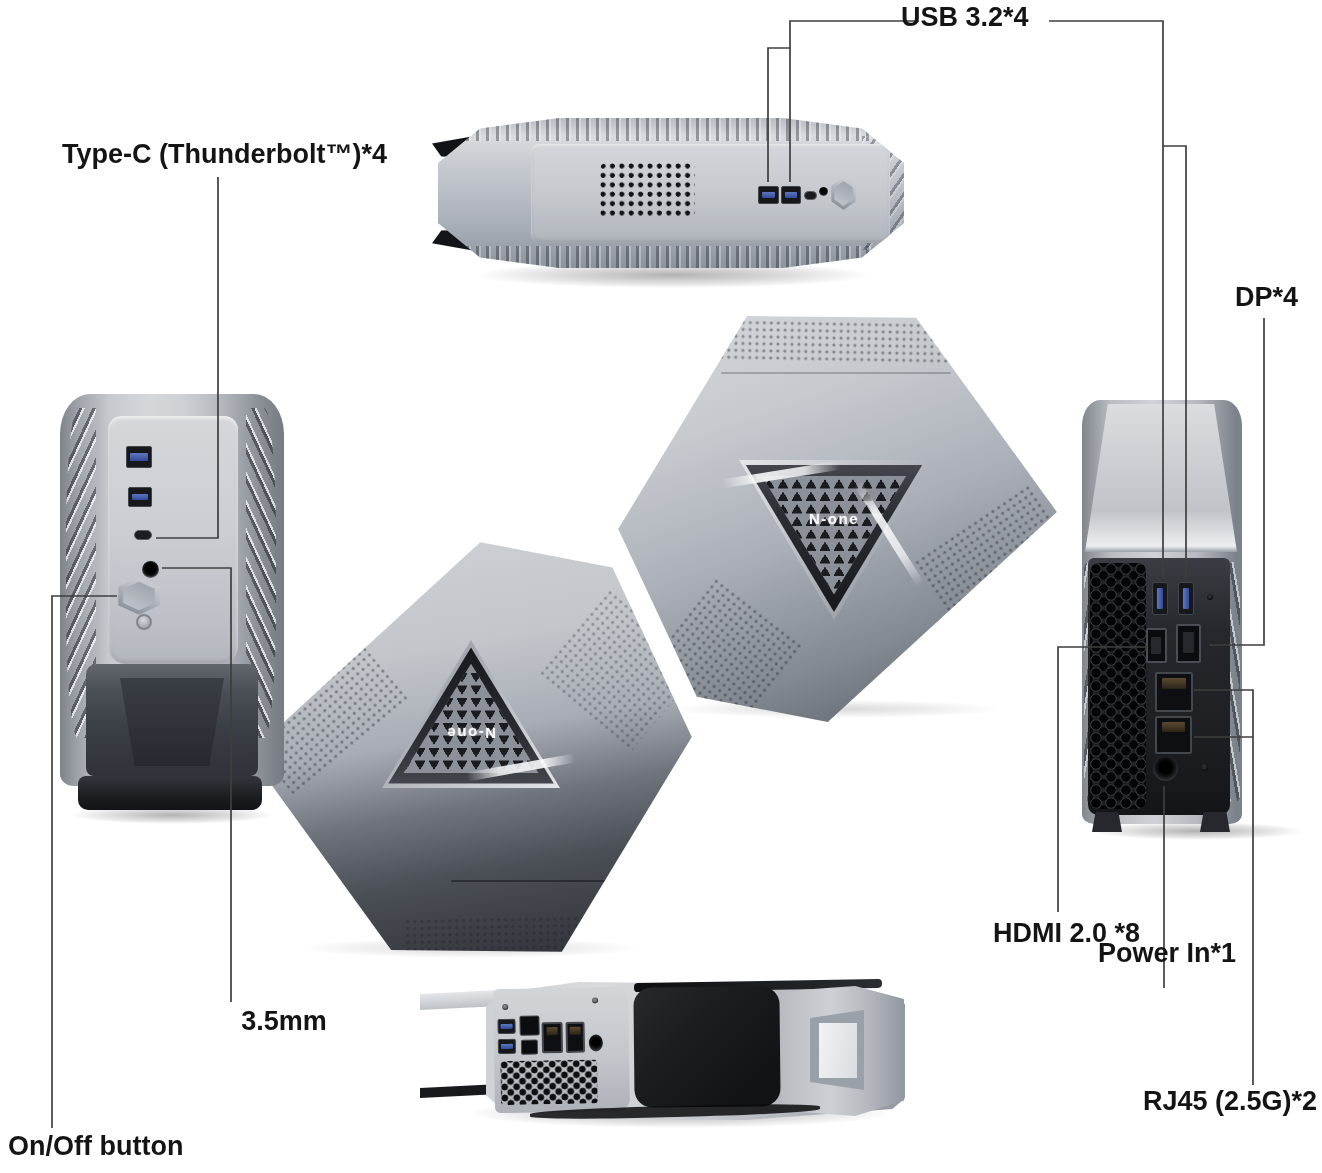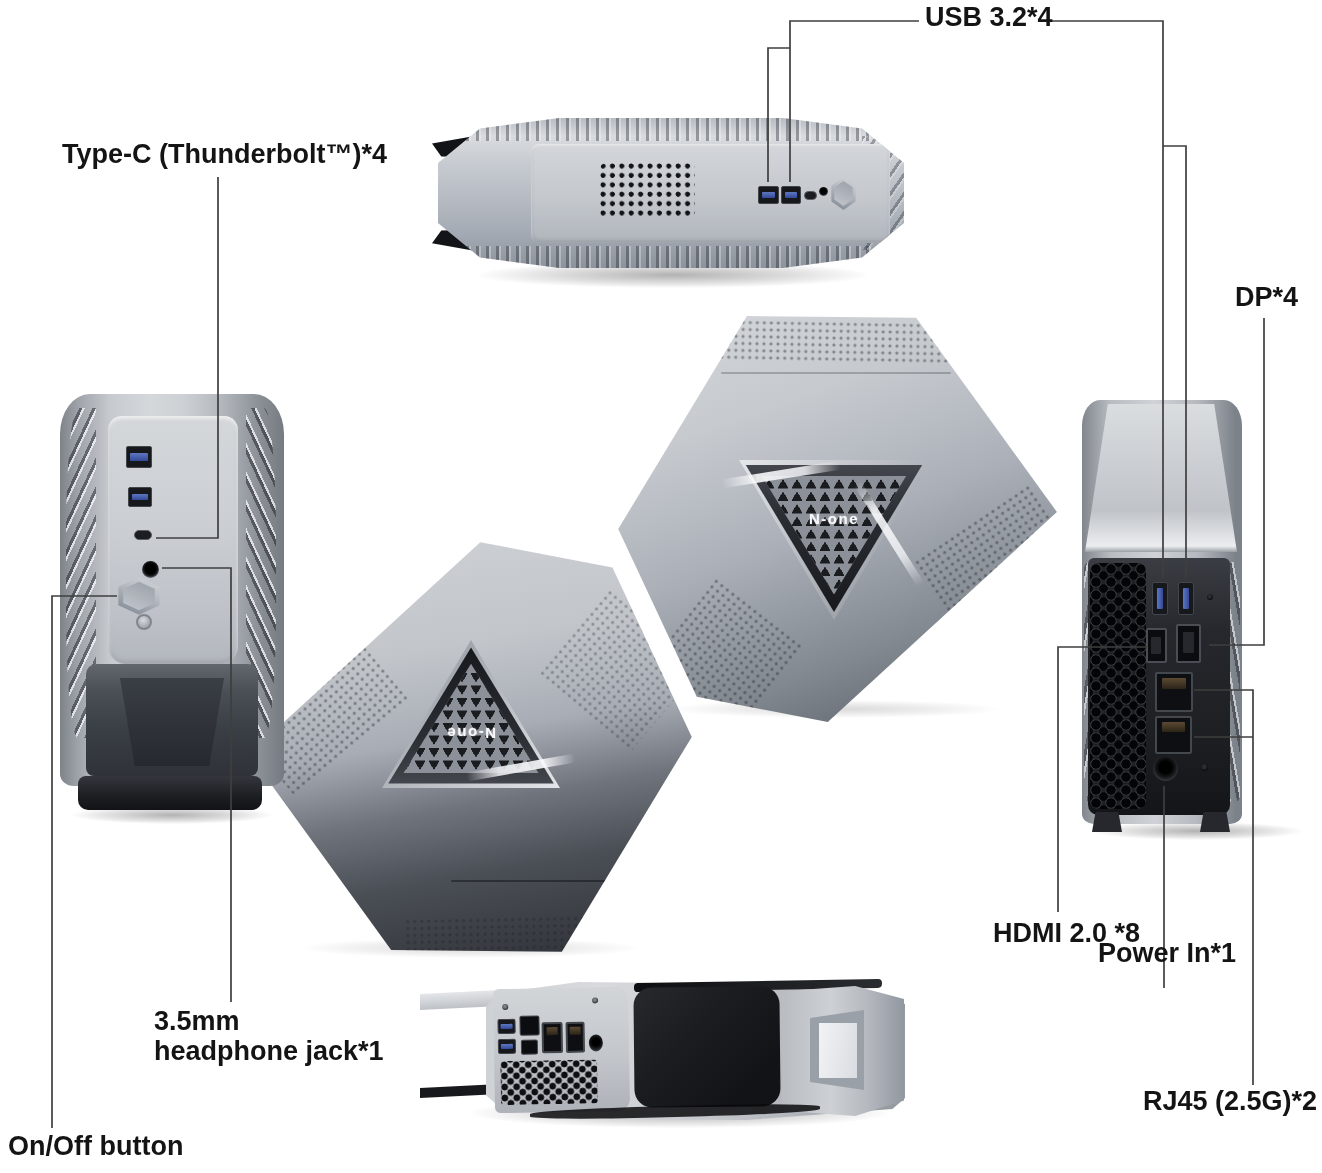--- a/index.html
+++ b/index.html
@@ -243,25 +243,24 @@
     <polyline points="218,177 218,538 156,538"></polyline>
     <polyline points="162,568 231,568 231,1002"></polyline>
     <polyline points="117,596 52,596 52,1128"></polyline>
     <polyline points="1264,318 1264,645 1209,645"></polyline>
     <polyline points="1147,647 1058,647 1058,912"></polyline>
     <polyline points="1164,786 1164,988"></polyline>
     <polyline points="1194,690 1253,690 1253,1085"></polyline>
     <polyline points="1194,737 1253,737"></polyline>
   </svg>
 
-  <div class="lbl" style="left:925px;top:2px;z-index:60;">USB 3.2*4</div>
+  <div class="lbl" style="left:901px;top:2px;z-index:60;">USB 3.2*4</div>
   <div class="lbl" style="left:62px;top:139px;z-index:60;">Type-C (Thunderbolt™)*4</div>
   <div class="lbl" style="left:1235px;top:282px;z-index:60;">DP*4</div>
   <div class="lbl" style="left:993px;top:918px;z-index:60;">HDMI 2.0 *8</div>
   <div class="lbl" style="left:1098px;top:938px;z-index:60;">Power In*1</div>
   <div class="lbl" style="left:1143px;top:1086px;z-index:60;">RJ45 (2.5G)*2</div>
   <div class="lbl small2" style="left:154px;top:1006px;z-index:60;">
-    <span style="display:block;">3.5mm</span>
-    <span style="display:block;">headphone jack*1</span>
+    <span style="display:block;text-align:center;">3.5mm</span>
   </div>
   <div class="lbl" style="left:8px;top:1131px;z-index:60;">On/Off button</div>
 
 </div>
 
 </body></html>

